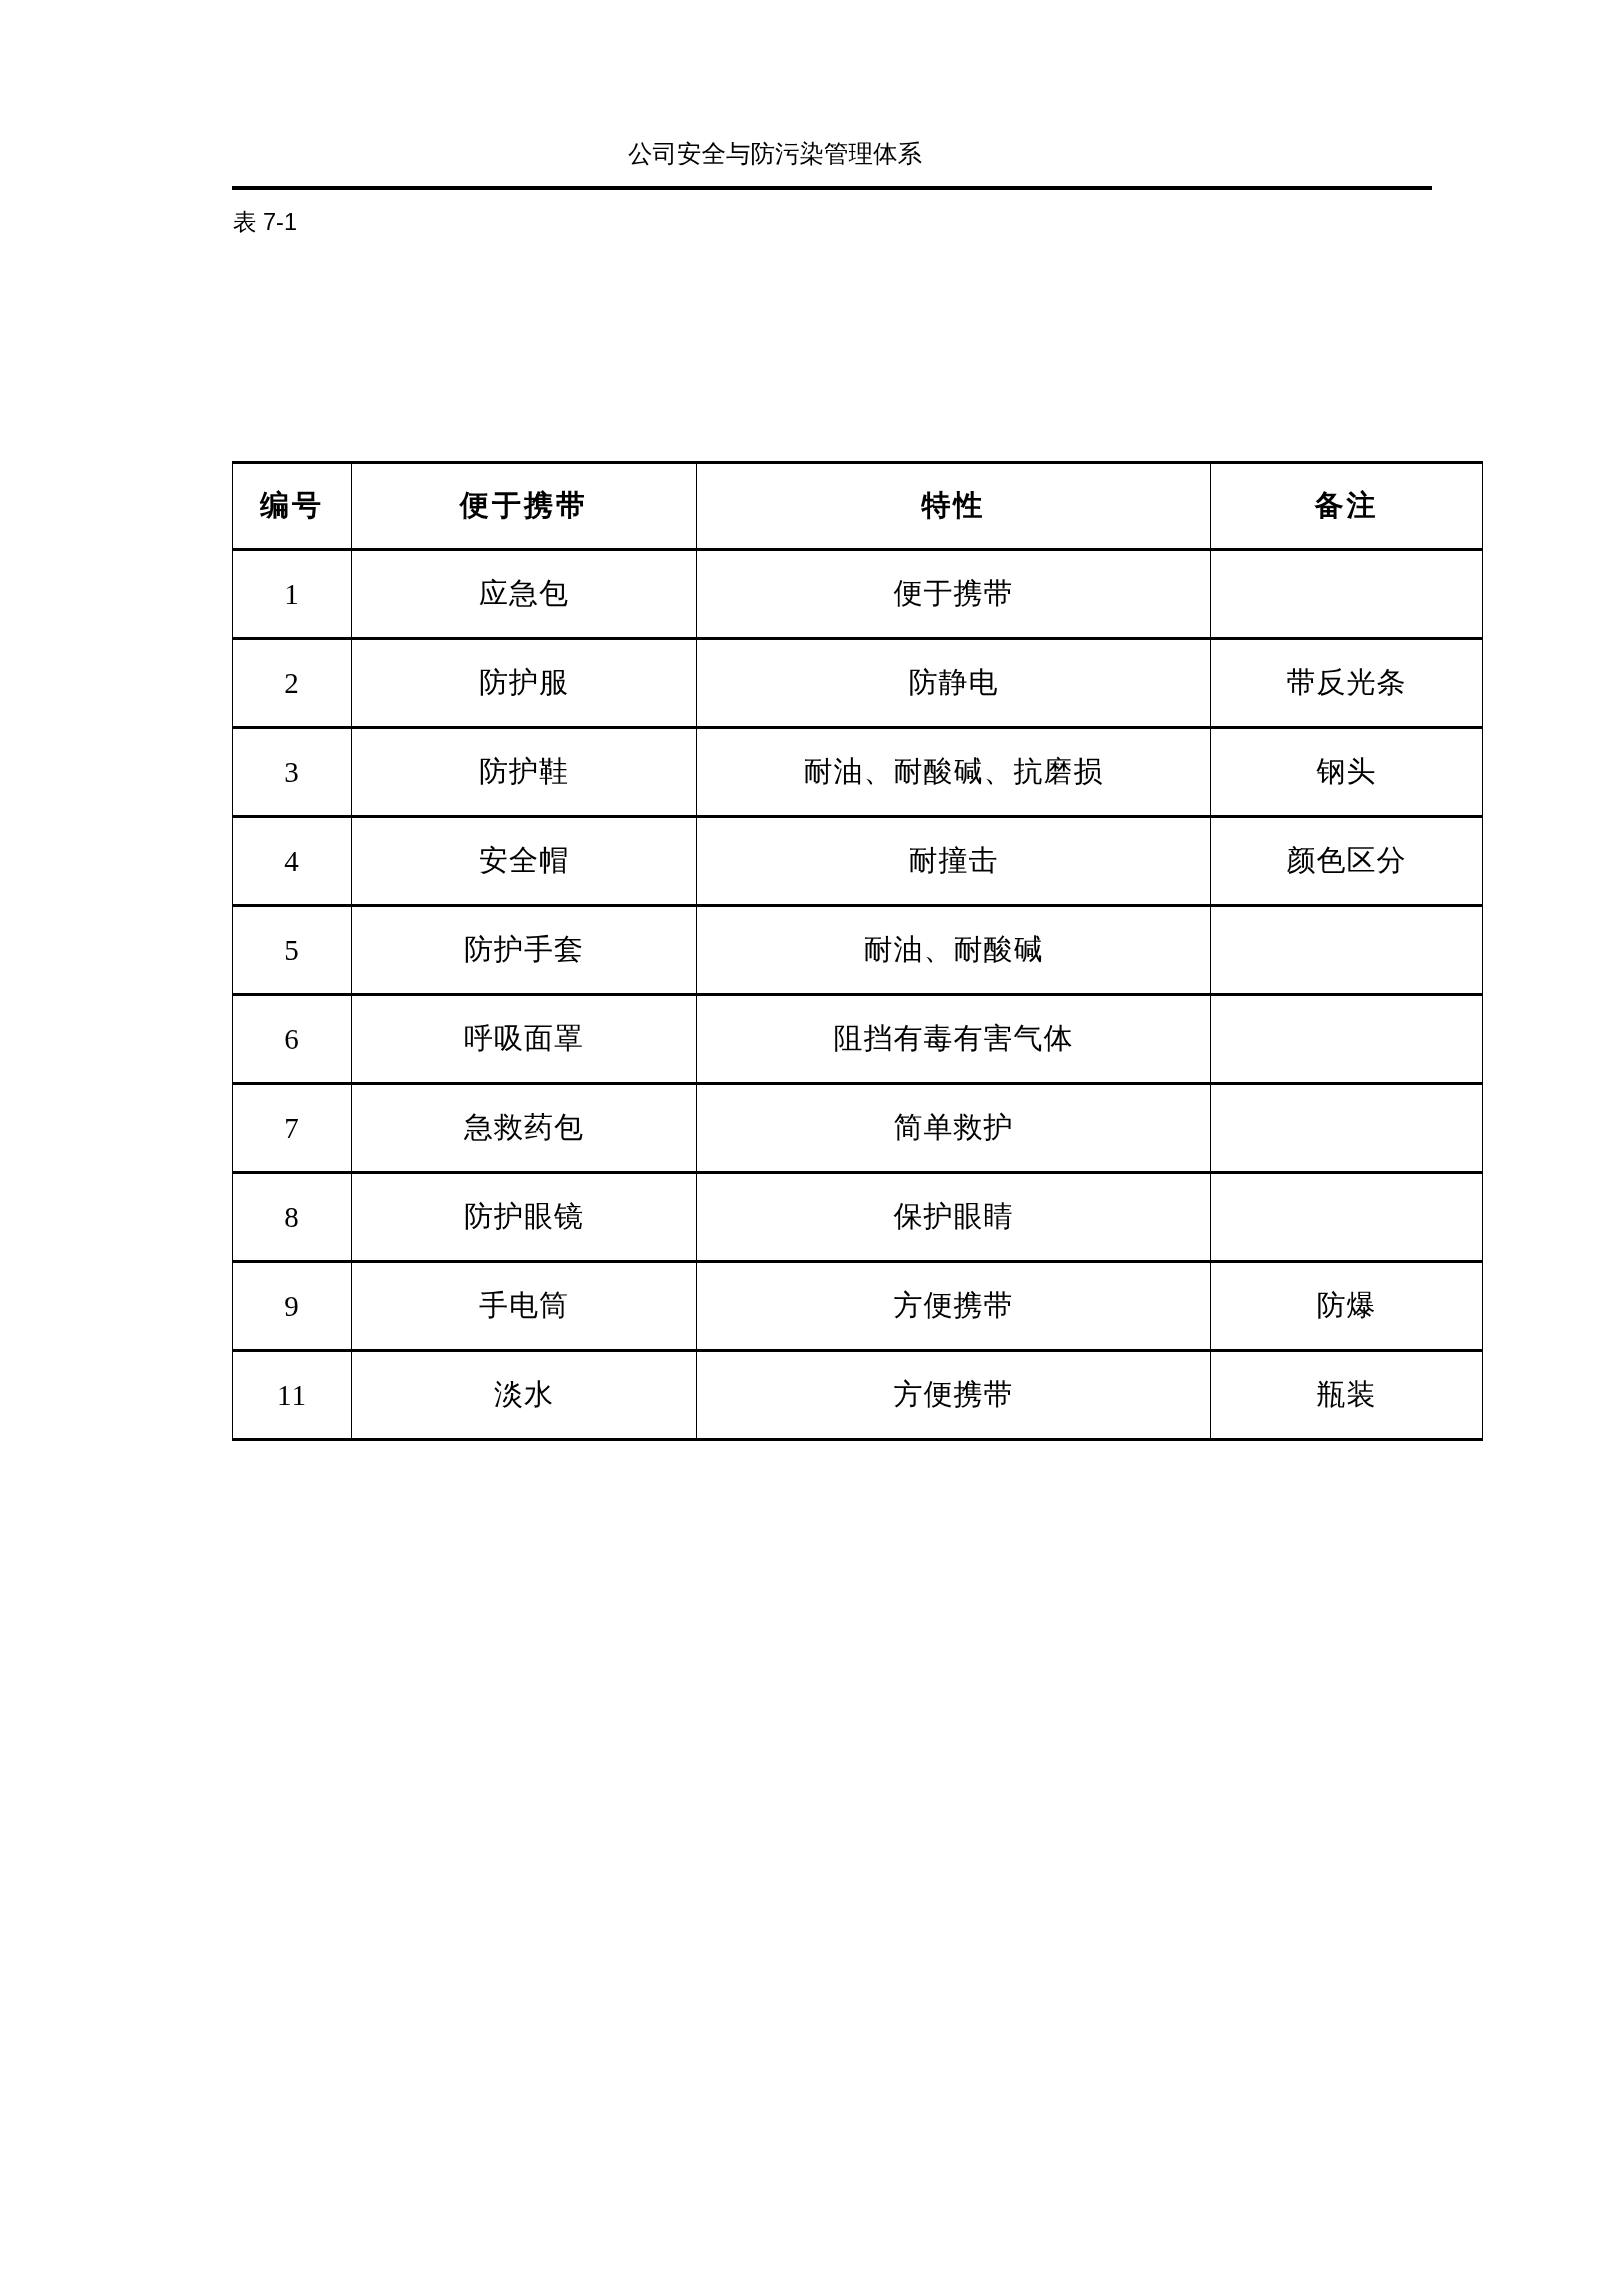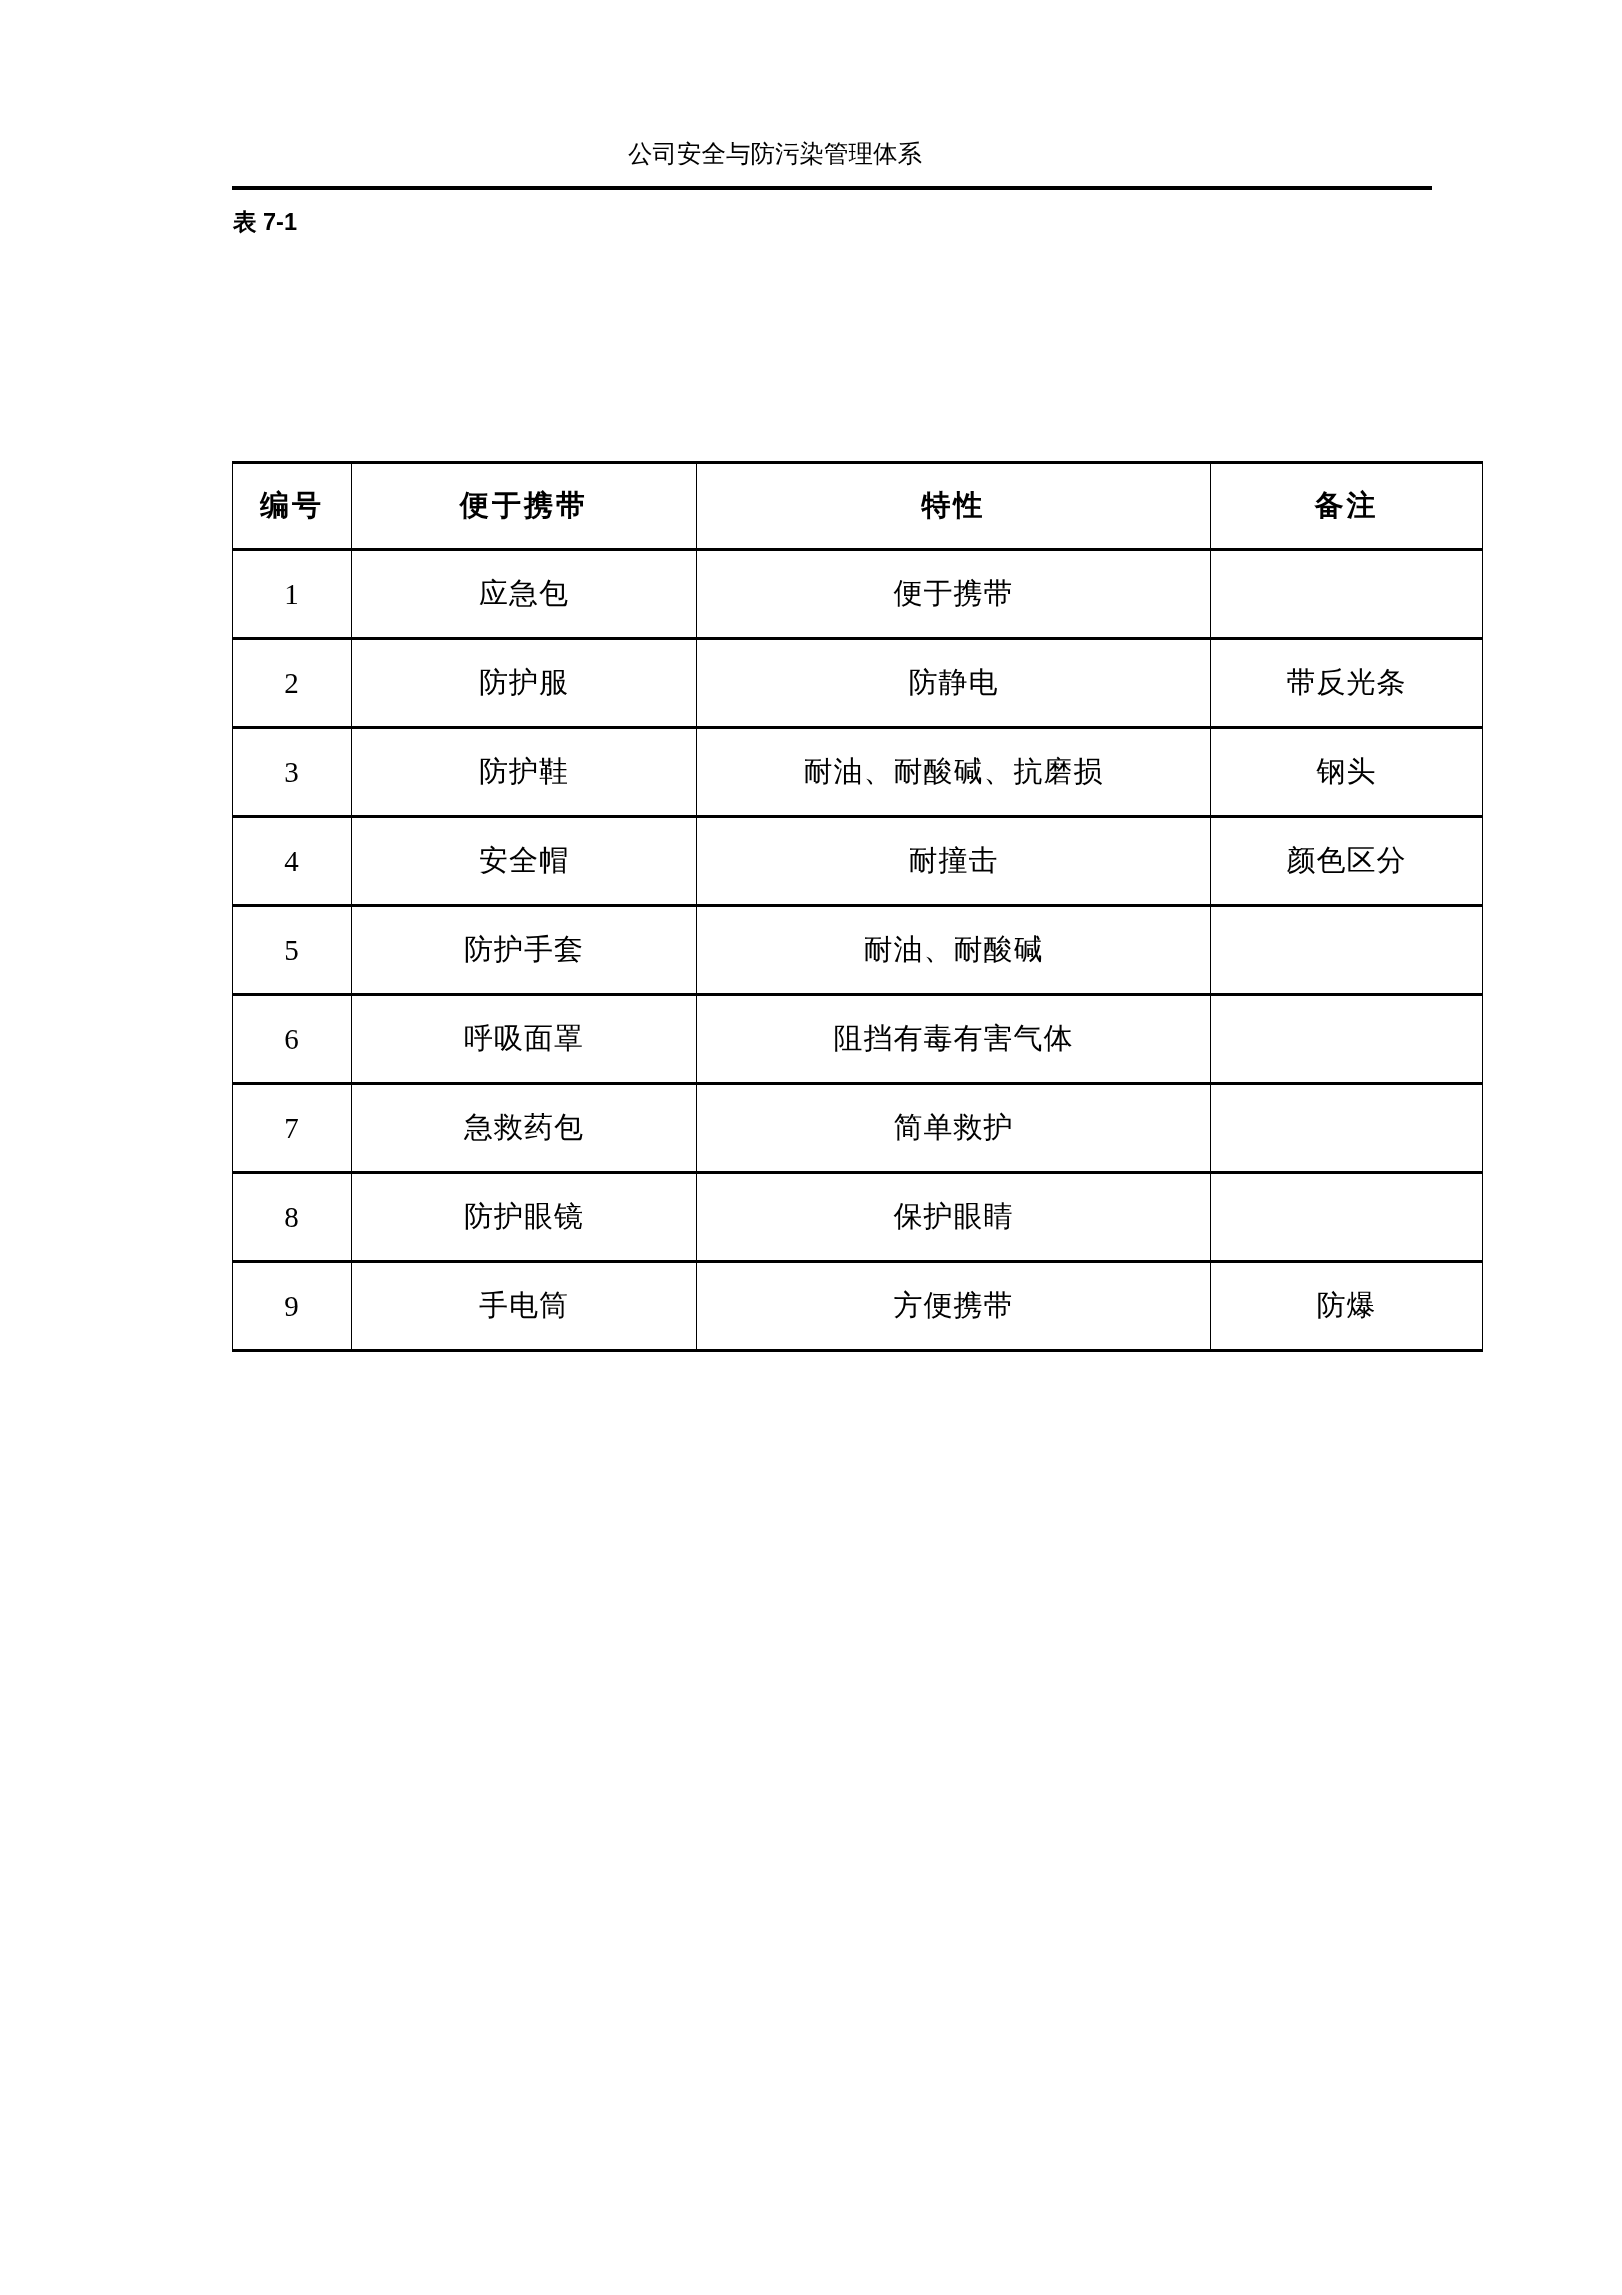--- a/index.html
+++ b/index.html
@@ -31,21 +31,21 @@
     top: 186px;
     width: 1200px;
     height: 3.6px;
     background: #000000;
   }
   .table-label {
     position: absolute;
     left: 233px;
     top: 206px;
     font-size: 23.5px;
-    font-weight: 700;
+    font-weight: 400;
     white-space: nowrap;
     font-family: "Liberation Sans", "DejaVu Sans", sans-serif;
   }
   .doc-title {
     position: absolute;
     left: 229px;
     top: 320px;
     font-size: 44px;
     font-weight: 700;
     letter-spacing: 5.1px;
@@ -168,20 +168,26 @@
           <td>防护眼镜</td>
           <td>保护眼睛</td>
           <td></td>
         </tr>
         <tr>
           <td>9</td>
           <td>手电筒</td>
           <td>方便携带</td>
           <td>防爆</td>
         </tr>
+        <tr>
+          <td>11</td>
+          <td>淡水</td>
+          <td>方便携带</td>
+          <td>瓶装</td>
+        </tr>
       </tbody>
   </table>
 
   <div class="footer-rule"></div>
 
   <div class="page-number">52</div>
 
 </div>
 
 

